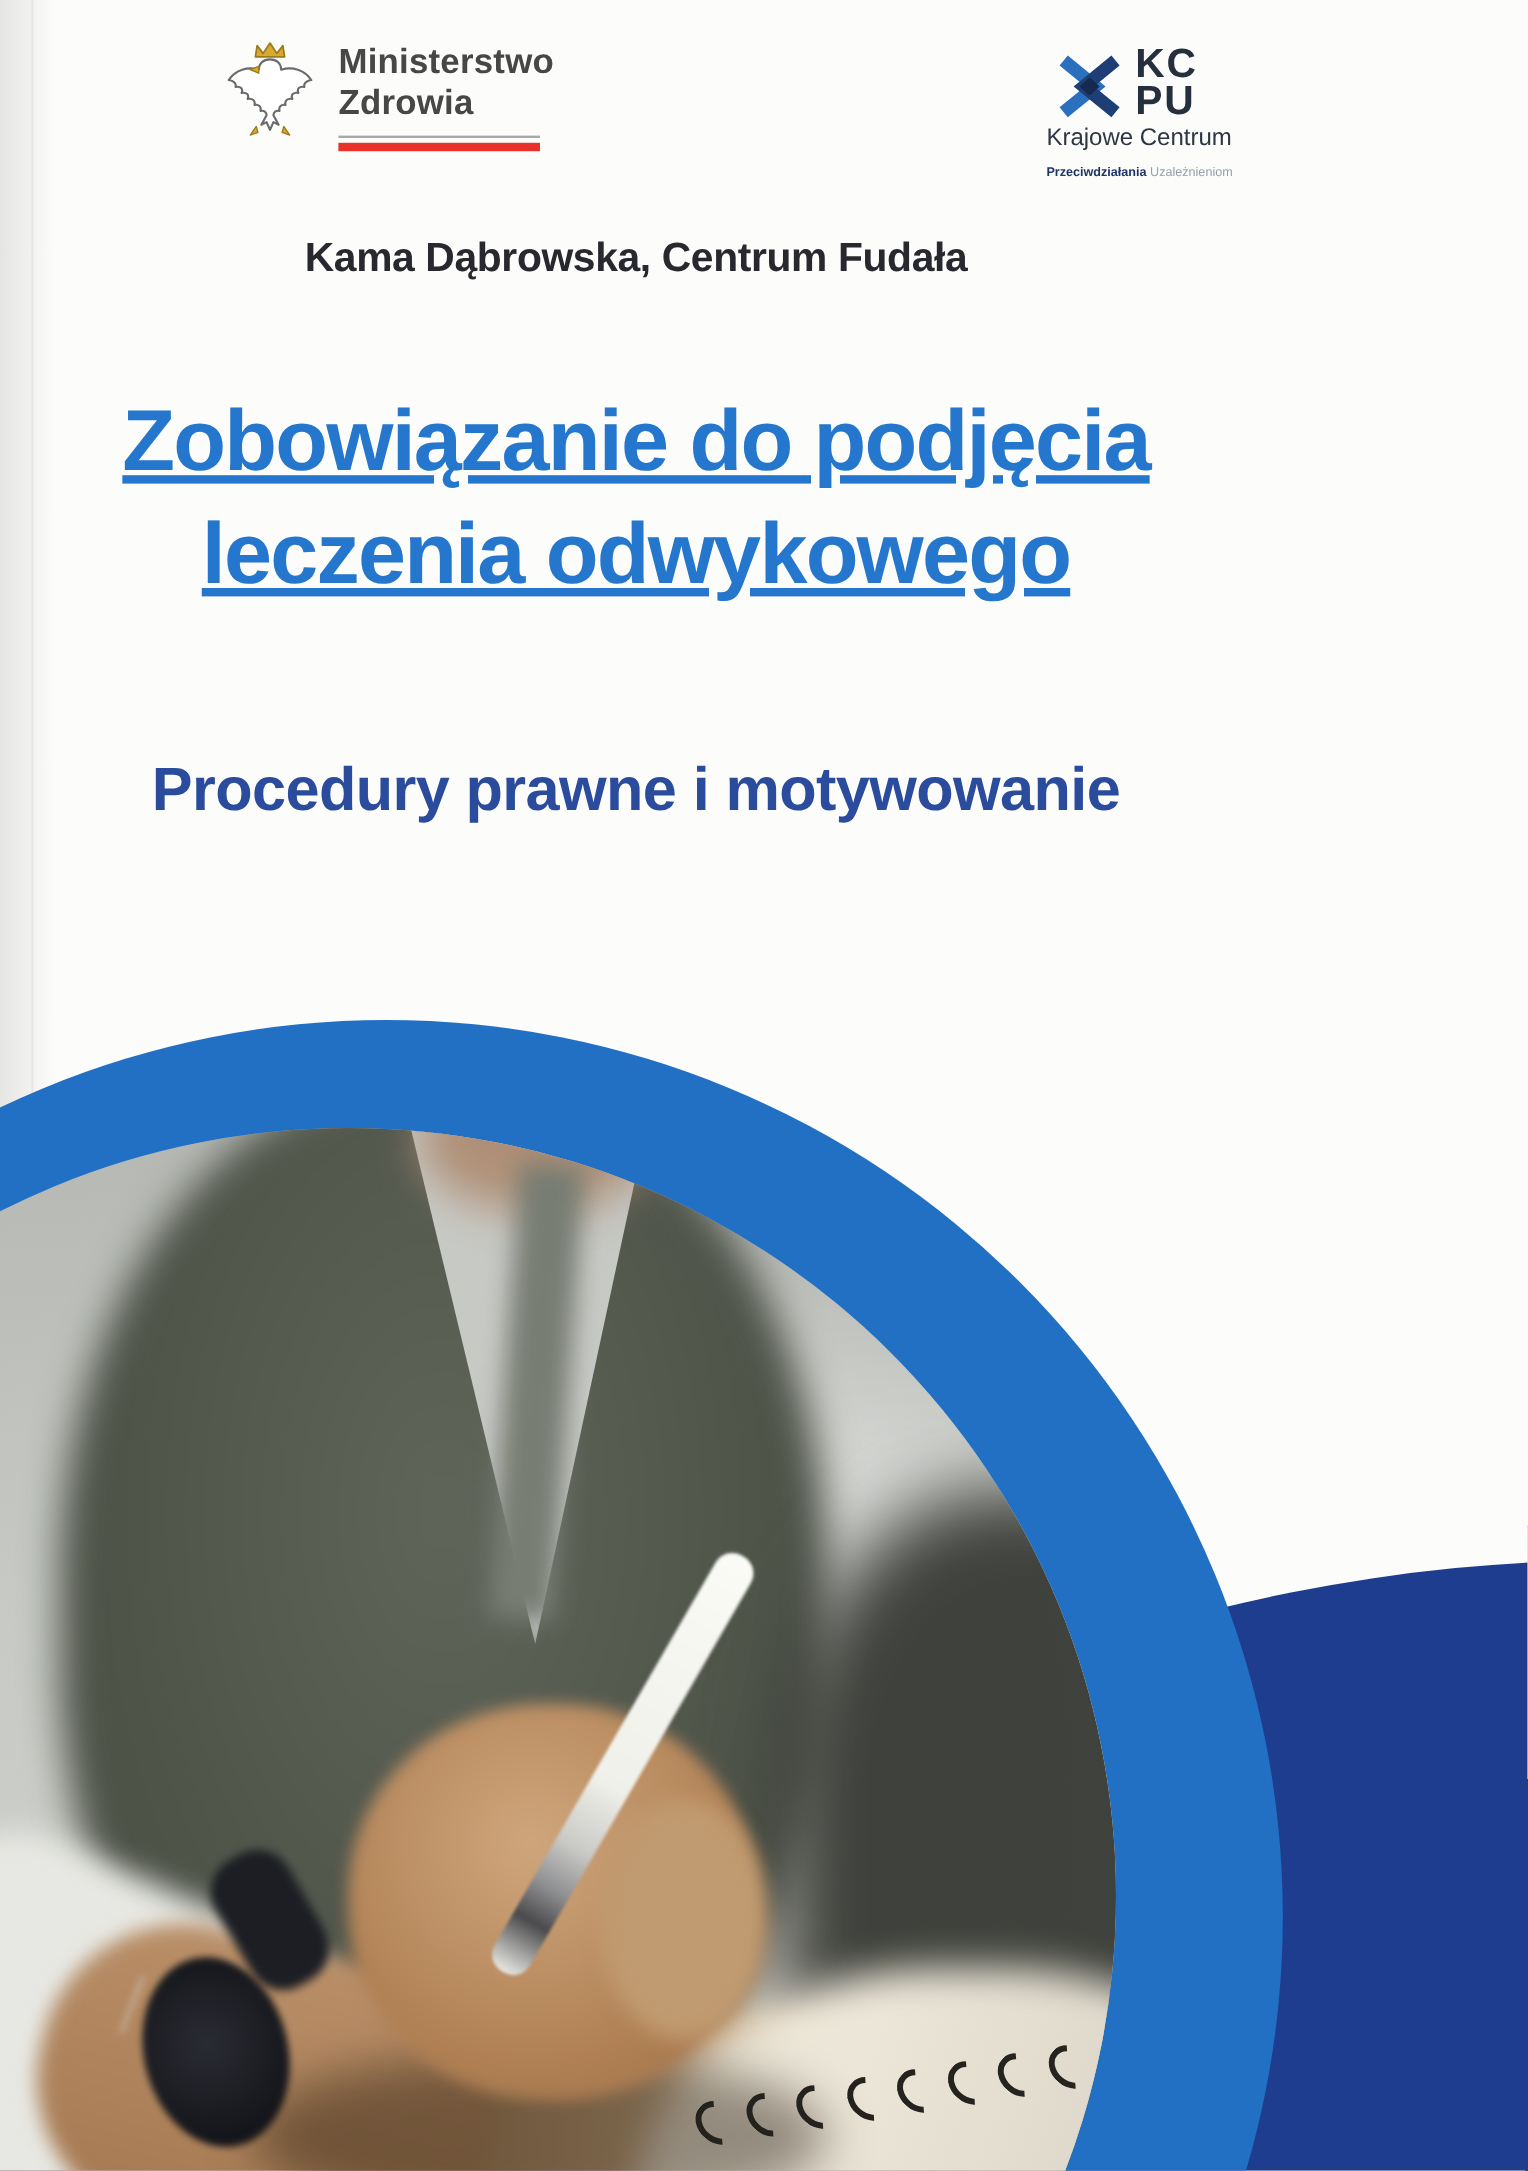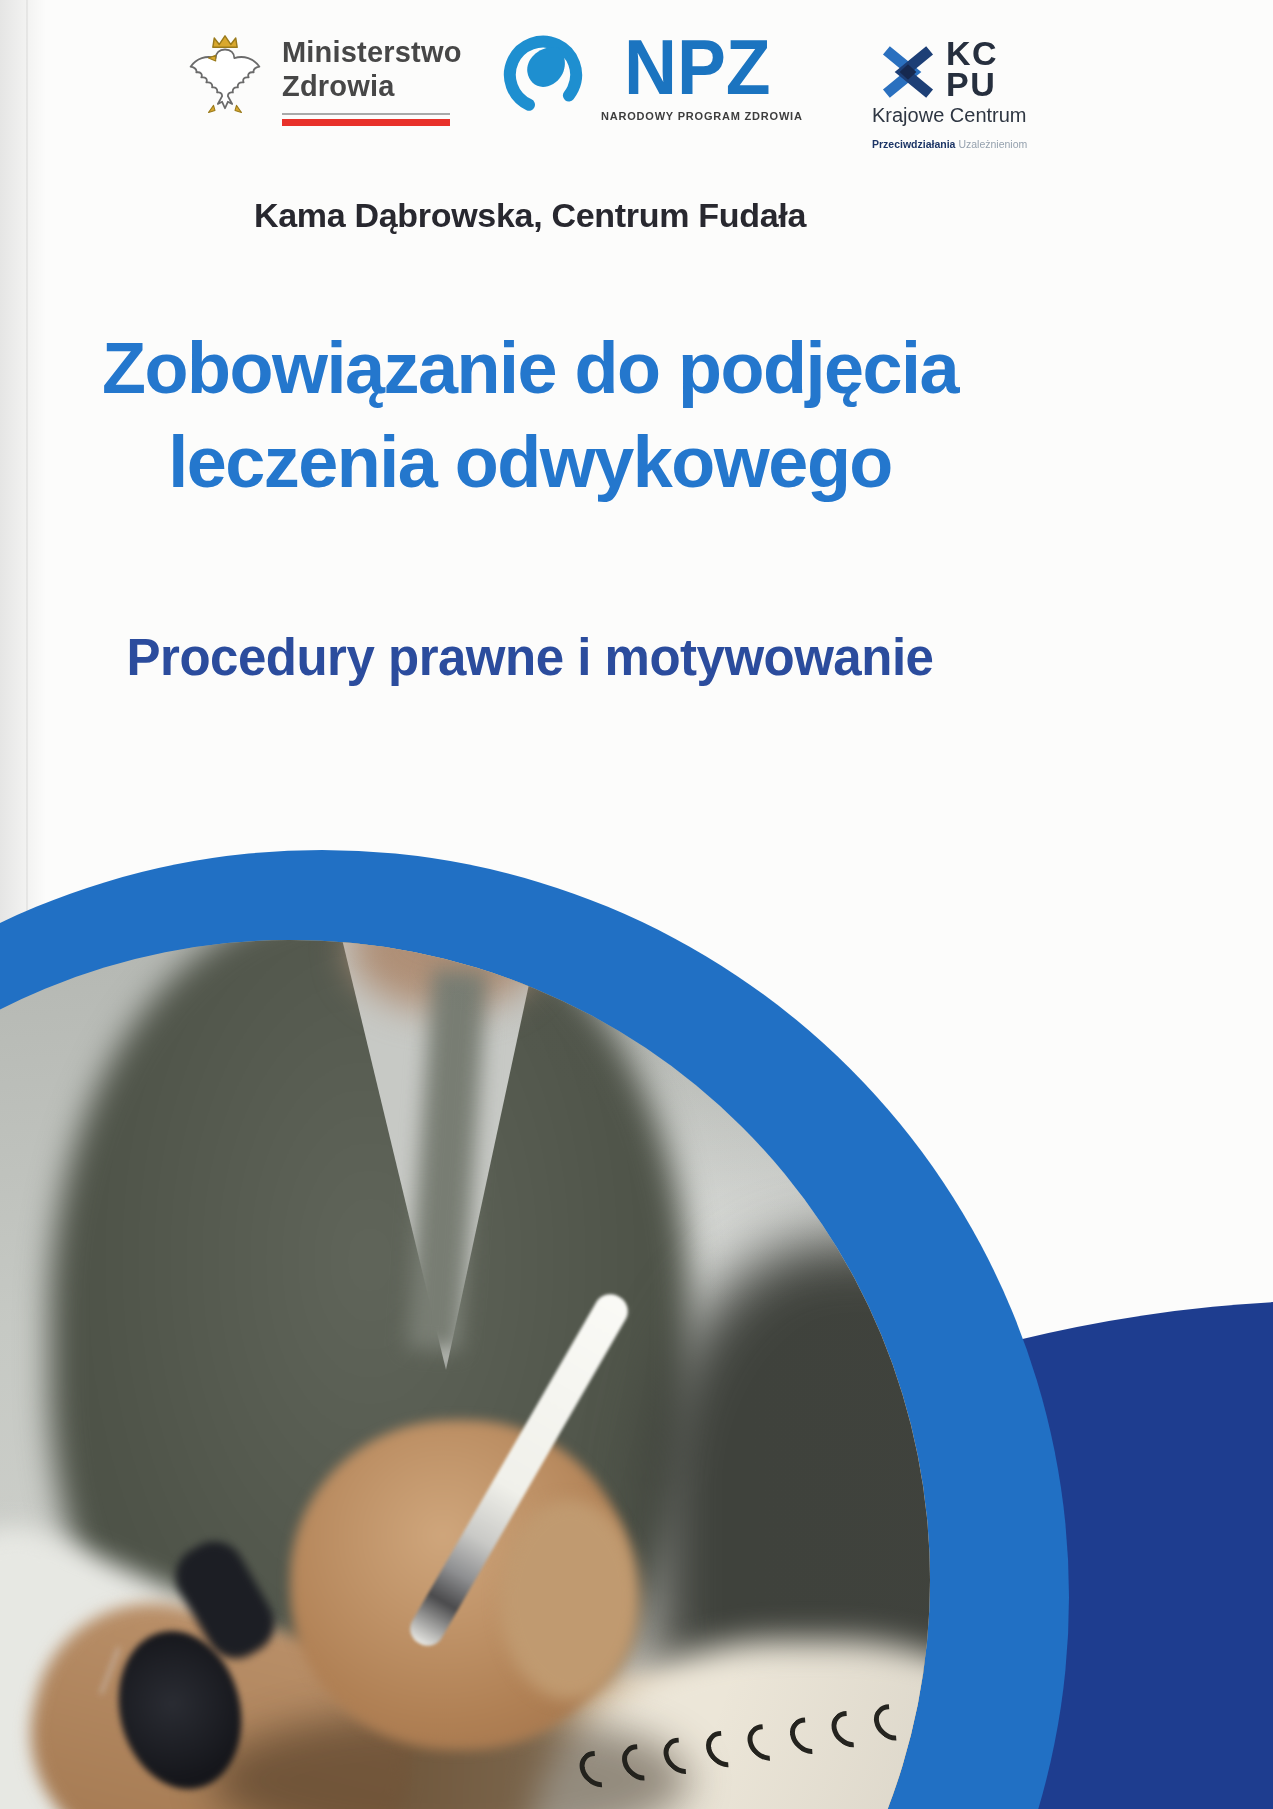--- a/index.html
+++ b/index.html
@@ -31,21 +31,21 @@
   .kcpu-mark{position:absolute;left:6px;top:4px;width:60px;height:60px;}
   .kcpu-abbr{position:absolute;left:74px;top:0;font-size:34px;font-weight:800;color:#262f3e;line-height:.9;letter-spacing:1.5px;}
   .kcpu-name{position:absolute;left:0;top:66px;width:190px;font-size:20px;font-weight:400;color:#2e3642;white-space:nowrap;}
   .kcpu-tag{position:absolute;left:0;top:100px;width:200px;font-size:10.5px;white-space:nowrap;}
   .kcpu-tag b{color:#1c3566;font-weight:700;}
   .kcpu-tag span{color:#95a1ae;font-weight:400;}
 
   
   .text-col{position:absolute;left:0;width:1060px;text-align:center;}
   .authors{top:196px;font-size:34px;font-weight:700;color:#28282f;letter-spacing:-.3px;}
-  .title{top:322px;font-size:72px;font-weight:700;color:#2477cd;line-height:1.3;letter-spacing:-1.5px;margin:0;}
+  .title{top:322px;font-size:72px;font-weight:700;color:#2477cd;line-height:1.3;letter-spacing:-1.5px;margin:0;text-decoration:underline;}
   .subtitle{top:628px;font-size:51px;font-weight:700;color:#2b4c9d;letter-spacing:-.5px;margin:0;}
 
   
   .navy-circle{position:absolute;left:-50px;top:1300px;width:2800px;height:2800px;border-radius:50%;background:#1e3d8f;}
   .blue-circle{position:absolute;left:-425px;top:850px;width:1494px;height:1494px;border-radius:50%;background:#2170c4;}
   .photo-circle{
     position:absolute;left:-350px;top:940px;width:1280px;height:1280px;border-radius:50%;overflow:hidden;
     background:linear-gradient(175deg,#b3b6b1 0%,#c6c9c4 30%,#cccec9 48%,#bdb4a4 58%,#9c8163 70%,#9c7b58 78%,#caba9f 90%,#ded3c0 100%);
   }
   .photo-circle > div{position:absolute;}
@@ -118,30 +118,20 @@
     <div class="mz-text">
       <div>Ministerstwo</div>
       <div>Zdrowia</div>
       <div class="mz-underline">
         <span class="w"></span>
         <span class="r"></span>
       </div>
     </div>
   </div>
 
-  <div class="logo-npz">
-    <svg class="npz-mark" viewBox="0 0 100 100">
-      <circle cx="50" cy="53" r="36" fill="none" stroke="#1e8fd0" stroke-width="13" stroke-linecap="round" stroke-dasharray="178 49" transform="rotate(115 50 53)"></circle>
-      <path d="M66 23 C78 33 76 54 61 63 C47 71 35 63 33 50 C31 36 46 21 66 23 Z" fill="#1e8fd0"></path>
-    </svg>
-    <div class="npz-textcol">
-      <div class="npz-abbr">NPZ</div>
-      <div class="npz-tag">NARODOWY PROGRAM ZDROWIA</div>
-    </div>
-  </div>
 
   <div class="logo-kcpu">
     <svg class="kcpu-mark" viewBox="0 0 100 100">
       <path d="M14 14 L58 50 L14 86" stroke="#2a70bf" stroke-width="18" fill="none"></path>
       <path d="M86 14 L42 50 L86 86" stroke="#1d3f76" stroke-width="18" fill="none"></path>
       <path d="M50 37 L64 50 L50 63 L36 50 Z" fill="#16294f"></path>
     </svg>
     <div class="kcpu-abbr">
       <div>KC</div>
       <div>PU</div>

